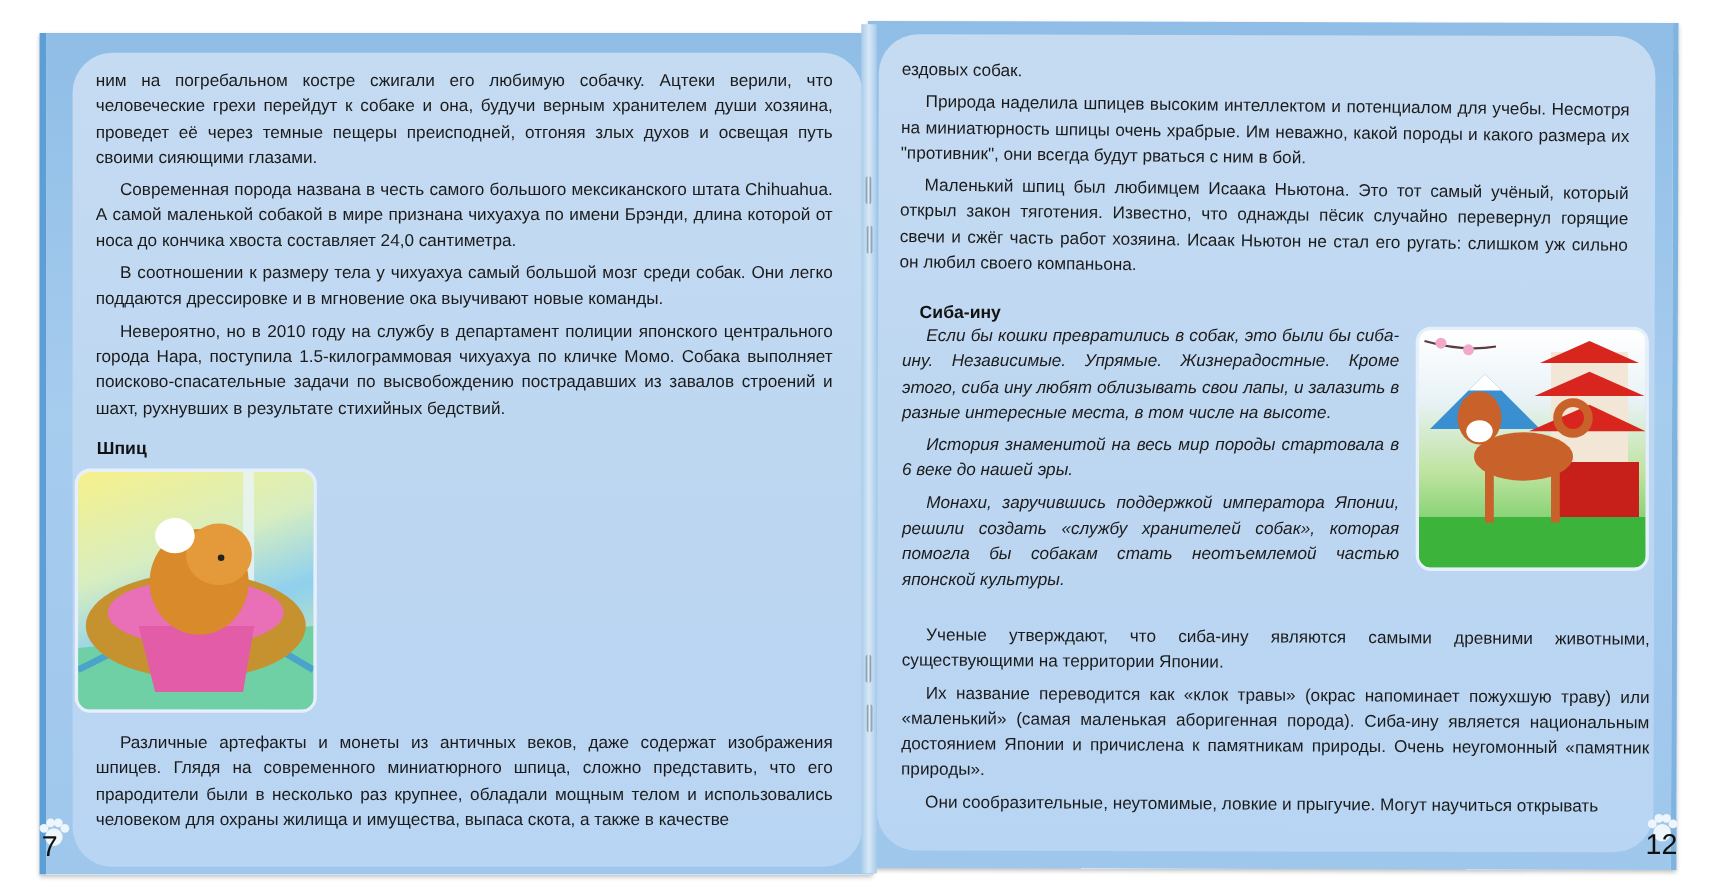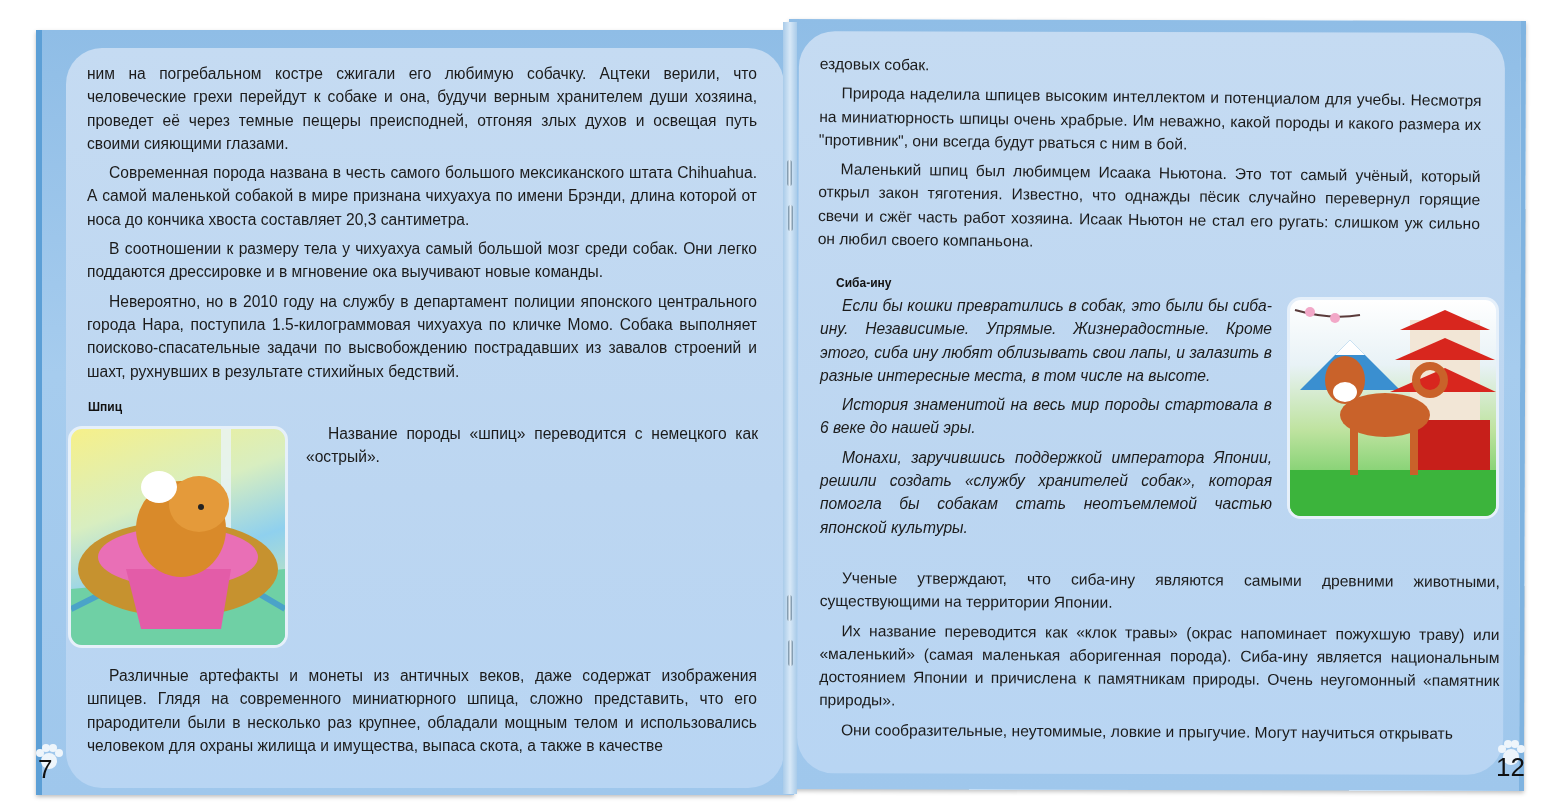--- a/index.html
+++ b/index.html
@@ -39,21 +39,21 @@
     position:absolute; width:5px; height:26px; border-radius:3px;
     background:linear-gradient(90deg,#6f8aa0,#e4eef6,#6f8aa0);
   }
   .text {
     position:absolute; color:#1b1b1b; font-size:15.6px; line-height:23.3px;
     text-align:justify;
   }
   .text p { margin:0 0 6px 0; text-indent:22px; }
   .text p.noindent { text-indent:0; }
   .heading {
-    position:absolute; font-weight:bold; font-size:12px; color:#111;
+    position:absolute; font-weight:bold; font-size:16px; color:#111;
   }
   .illus {
     position:absolute; border-radius:14px; overflow:hidden;
     border:3px solid #e6f0fa;
   }
   .pagenum {
     position:absolute; font-size:26px; color:#111;
   }
   .paw {
     position:absolute; width:30px; height:30px;
@@ -73,21 +73,21 @@
   </div>
 
   <div class="spine"></div>
   <div class="staple" style="left:787px;top:160px;"></div>
   <div class="staple" style="left:788px;top:205px;"></div>
   <div class="staple" style="left:787px;top:595px;"></div>
   <div class="staple" style="left:788px;top:640px;"></div>
 
   <div class="text" style="left:87px;top:62px;width:670px;">
     <p class="noindent">ним на погребальном костре сжигали его любимую собачку. Ацтеки верили, что человеческие грехи перейдут к собаке и она, будучи верным хранителем души хозяина, проведет её через темные пещеры преисподней, отгоняя злых духов и освещая путь своими сияющими глазами.</p>
-    <p>Современная порода названа в честь самого большого мексиканского штата Chihuahua. А самой маленькой собакой в мире признана чихуахуа по имени Брэнди, длина которой от носа до кончика хвоста составляет 20,3 сантиметра.</p>
+    <p>Современная порода названа в честь самого большого мексиканского штата Chihuahua. А самой маленькой собакой в мире признана чихуахуа по имени Брэнди, длина которой от носа до кончика хвоста составляет 24,0 сантиметра.</p>
     <p>В соотношении к размеру тела у чихуахуа самый большой мозг среди собак. Они легко поддаются дрессировке и в мгновение ока выучивают новые команды.</p>
     <p>Невероятно, но в 2010 году на службу в департамент полиции японского центрального города Нара, поступила 1.5-килограммовая чихуахуа по кличке Момо. Собака выполняет поисково-спасательные задачи по высвобождению пострадавших из завалов строений и шахт, рухнувших в результате стихийных бедствий.</p>
   </div>
 
   <div class="heading" style="left:88px;top:400px;">Шпиц</div>
 
   <div class="illus" style="left:68px;top:426px;width:214px;height:216px;background:linear-gradient(160deg,#f6f08a 0%,#d8eec0 35%,#8fd0ee 60%,#b9e2c4 80%,#5cc7b0 100%);">
     <svg width="214" height="216" viewBox="0 0 214 216">
       <rect x="150" y="0" width="10" height="100" fill="#eaf4f8" opacity="0.8"></rect>
       <path d="M0 160 L214 140 L214 216 L0 216 Z" fill="#6fd0a5"></path>
@@ -96,21 +96,20 @@
       <ellipse cx="107" cy="128" rx="80" ry="30" fill="#e96fb6"></ellipse>
       <path d="M55 140 L160 140 L150 200 L70 200 Z" fill="#e35ca8"></path>
       <ellipse cx="110" cy="100" rx="45" ry="48" fill="#d98a2a"></ellipse>
       <ellipse cx="128" cy="75" rx="30" ry="28" fill="#e49a3a"></ellipse>
       <ellipse cx="88" cy="58" rx="18" ry="16" fill="#ffffff"></ellipse>
       <circle cx="130" cy="78" r="3" fill="#222"></circle>
     </svg>
   </div>
 
   <div class="text" style="left:306px;top:422px;width:452px;">
-    <p>Название породы «шпиц» переводится с немецкого как «острый».</p>
   </div>
 
   <div class="text" style="left:87px;top:664px;width:670px;">
     <p>Различные артефакты и монеты из античных веков, даже содержат изображения шпицев. Глядя на современного миниатюрного шпица, сложно представить, что его прародители были в несколько раз крупнее, обладали мощным телом и использовались человеком для охраны жилища и имущества, выпаса скота, а также в качестве</p>
   </div>
 
   <svg class="paw" style="left:34px;top:742px;" viewBox="0 0 30 30">
     <circle cx="15" cy="19" r="8" fill="#eef5fb"></circle>
     <circle cx="6" cy="11" r="4" fill="#eef5fb"></circle>
     <circle cx="12" cy="6" r="4" fill="#eef5fb"></circle>

